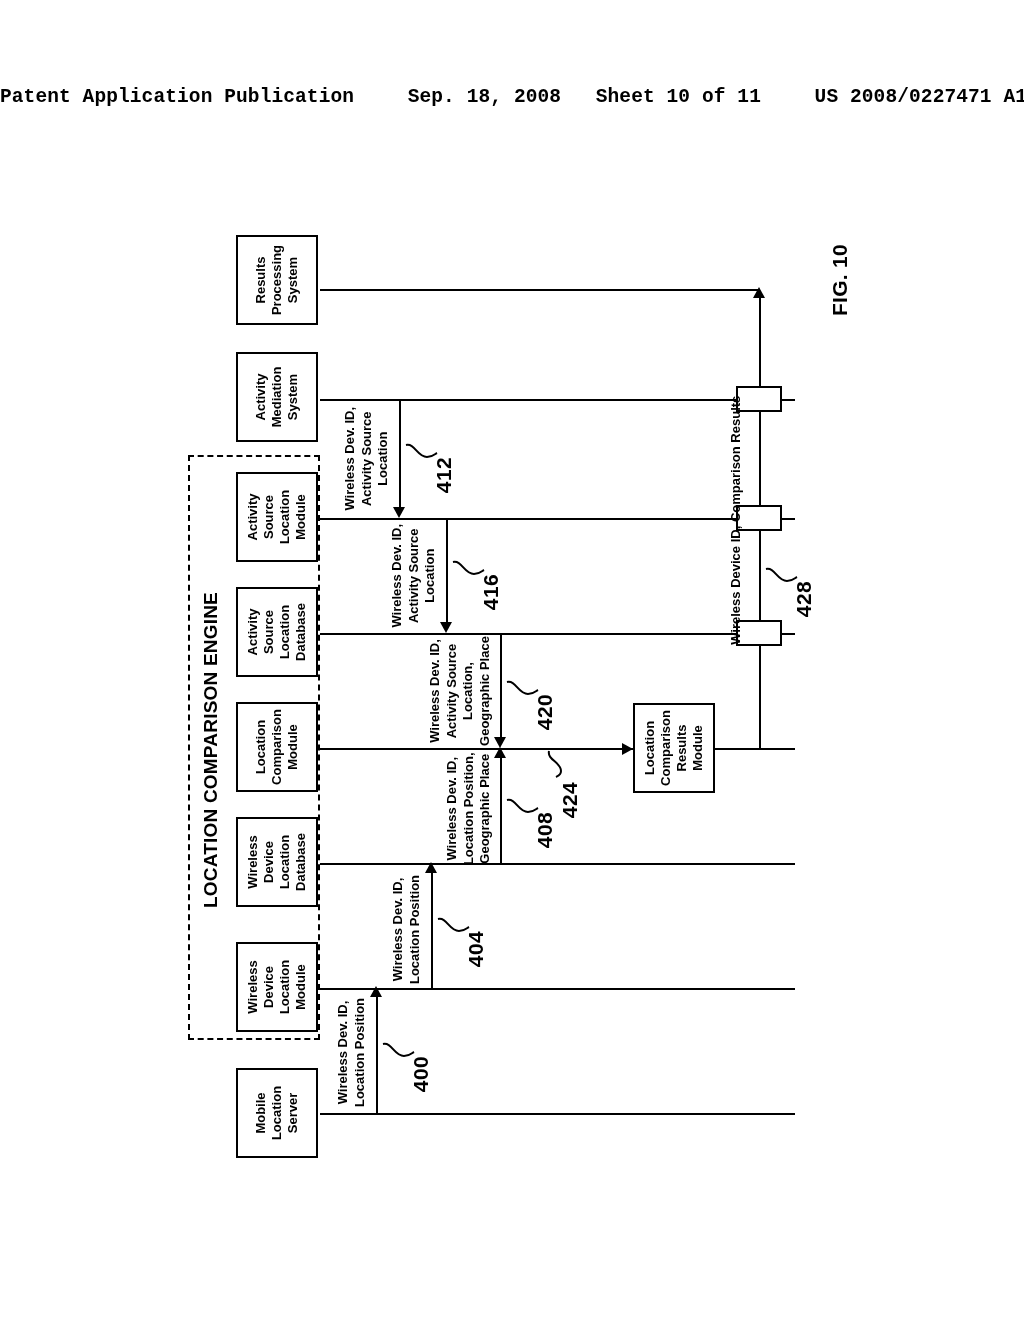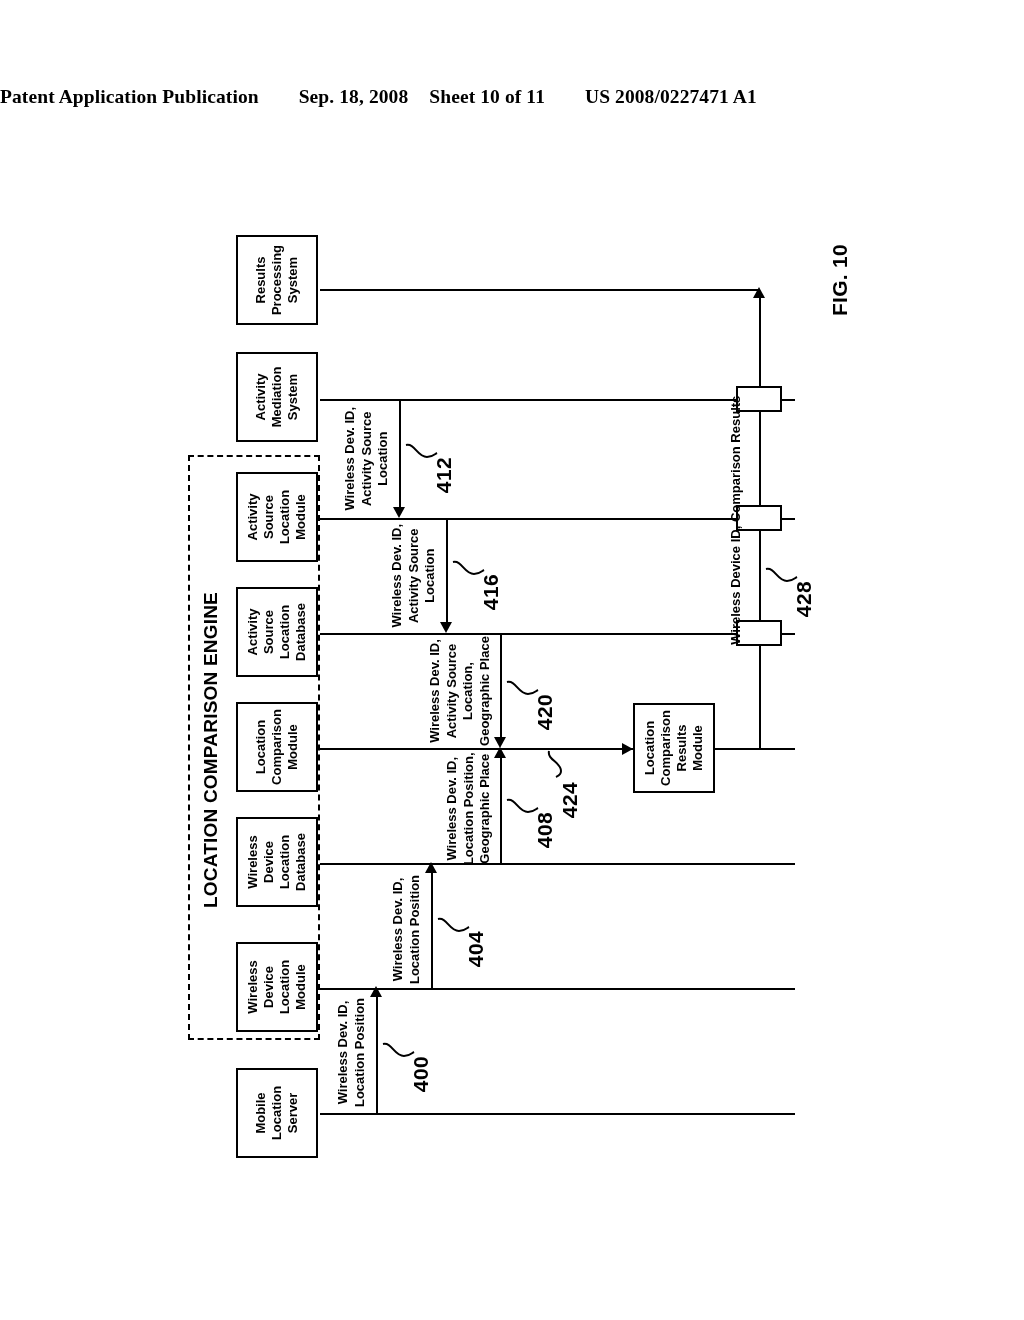--- a/index.html
+++ b/index.html
@@ -18,21 +18,21 @@
     background: #ffffff;
     overflow: hidden;
   }
 
   
   #pub-header {
     position: absolute;
     left: 0;
     top: 86px;
     width: 872px;
-    font-family: Liberation Serif, serif;
+    font-family: Liberation Mono, monospace;
     font-weight: bold;
     font-size: 19.5px;
     letter-spacing: 0.1px;
     white-space: nowrap;
   }
   #pub-header .seg { display: inline-block; }
   #pub-header .gap-lg { display: inline-block; width: 30px; }
   #pub-header .gap-sm { display: inline-block; width: 11px; }
 
   

